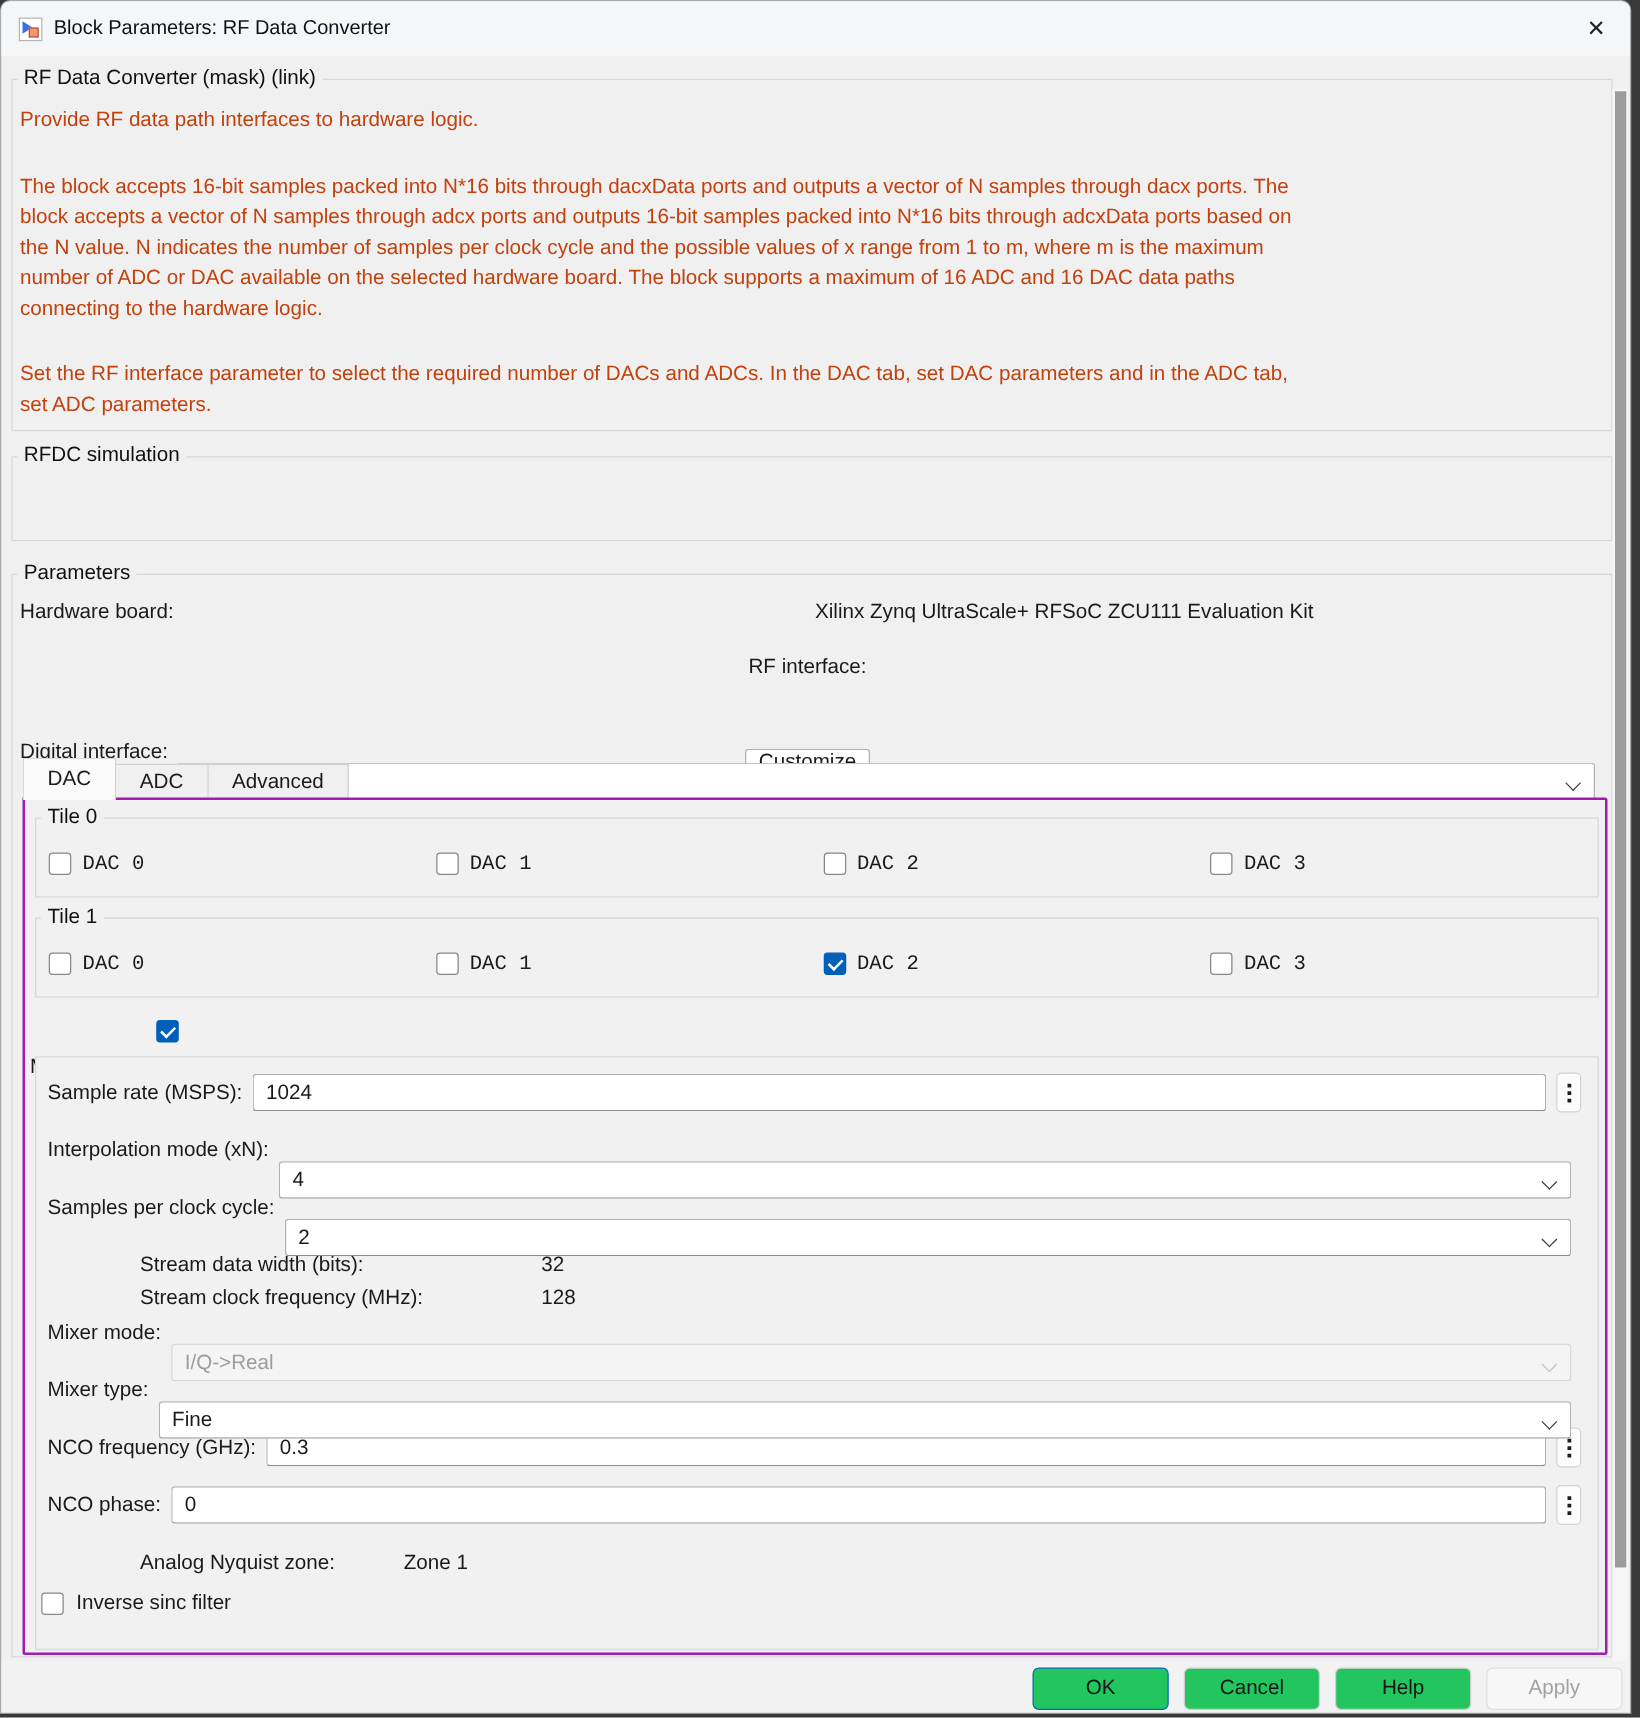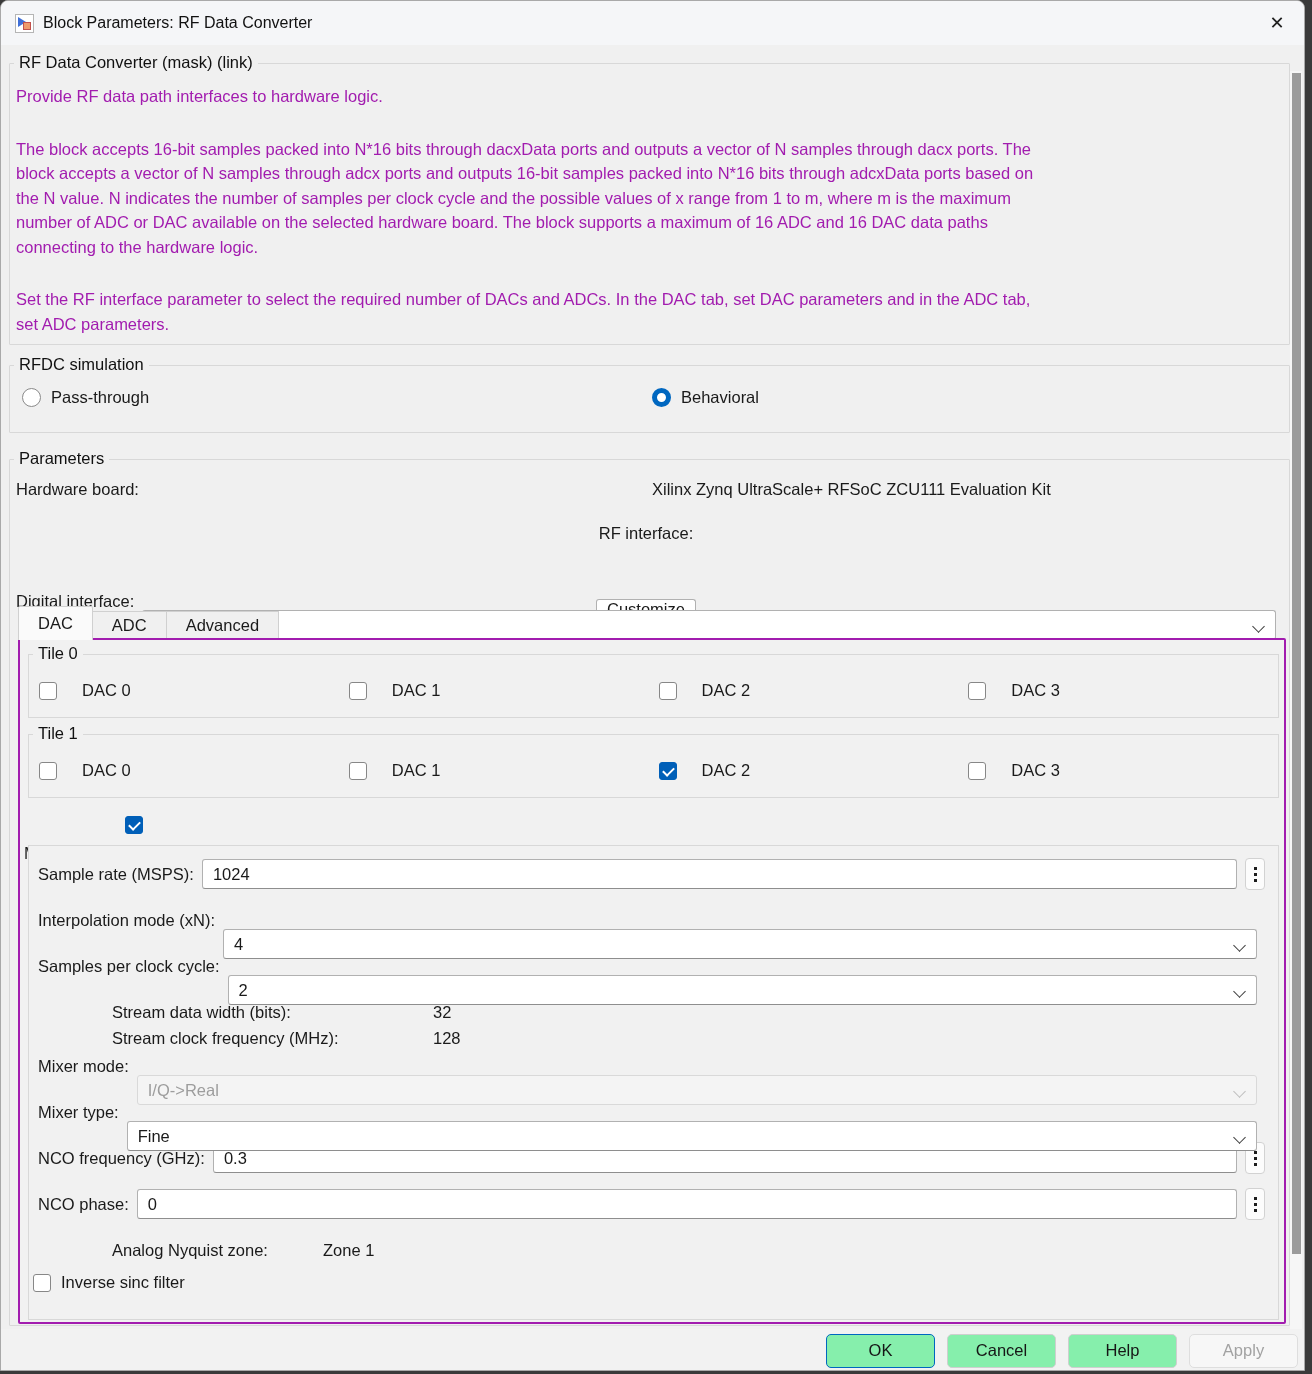--- a/index.html
+++ b/index.html
@@ -25,21 +25,21 @@
   .app-icon .tri { position:absolute; left:2px; top:2px; width:0; height:0;
     border-left:8px solid #3f6fd8; border-top:5px solid transparent; border-bottom:5px solid transparent; }
   .app-icon .sq { position:absolute; right:2px; bottom:2px; width:8px; height:8px; background:#ee9a6a; border:1px solid #c1504b; }
   .title-text { font-size:16px; color:#111; }
   .close-btn { position:absolute; right:12px; top:8px; width:30px; height:28px;
     display:flex; align-items:center; justify-content:center; font-size:18px; color:#222; cursor:pointer; }
   
   .group { position:absolute; border:1px solid #d8d8d8; border-radius:1px; background:#f0f0f0; }
   .legend { position:absolute; top:-11px; left:4px; background:#f0f0f0; padding:0 5px; font-size:16.5px; color:#111; white-space:nowrap; }
   
-  .mask-text { white-space:pre-line; line-height:24.5px; color:#a21caf; }
+  .mask-text { white-space:pre-line; line-height:24.5px; color:#c2410c; }
   #mask-group { left:8px; top:62px; width:1281px; height:282px; padding:20px 6px 0 6px; }
   #mask-group .p2 { margin-top:28px; }
   #mask-group .p3 { margin-top:28px; }
   
   #sim-group { left:8px; top:364px; width:1281px; height:68px; }
   .radio-row { position:relative; padding:22px 0 0 12px; }
   .radio-opt { display:flex; align-items:center; gap:10px; }
   .radio-opt.abs { position:absolute; left:642px; top:22px; }
   .radio { width:19px; height:19px; border-radius:50%; border:1px solid #8a8a8a; background:#fff; flex:0 0 auto; }
   .radio.checked { border:5.5px solid #0067c0; }
@@ -62,21 +62,21 @@
   .tabbar { position:absolute; top:146px; left:8px; display:flex; align-items:flex-end; }
   .tab { padding:0 19px; display:flex; align-items:center; border:1px solid #d0d0d0; background:#f0f0f0; height:29px; cursor:pointer; }
   .tab + .tab { border-left:none; }
   .tab.active { background:#fafafa; height:34px; border-bottom:none; border-left:1px solid #d0d0d0; border-radius:2px 2px 0 0; position:relative; z-index:2; }
   .tabpanel { position:absolute; top:178px; left:8px; width:1268px; height:686px; border:2px solid #a21caf; border-radius:0 2px 2px 2px; background:#f1f1f1; }
   
   .tile { position:absolute; left:8px; width:1251px; height:64px; border:1px solid #d8d8d8; background:#f1f1f1; }
   .tile .legend { background:#f1f1f1; }
   #tile0 { top:14px; } #tile1 { top:94px; }
   .tile-row { display:flex; padding-left:10px; margin-top:26px; }
-  .tile-col { width:310px; display:flex; align-items:center; gap:25px; cursor:pointer; }
+  .tile-col { width:310px; display:flex; align-items:center; gap:9px; cursor:pointer;font-family:Liberation Mono, monospace; }
   
   .cb { width:18px; height:18px; border:1px solid #878787; border-radius:3px; background:#fff; flex:0 0 auto; position:relative; }
   .cb.checked { background:#005fb8; border-color:#005fb8; }
   .cb.checked::after { content:""; position:absolute; left:3px; top:4px; width:9px; height:5px;
     border-left:2px solid #fff; border-bottom:2px solid #fff; transform:rotate(-45deg); }
   .match-row { position:absolute; top:176px; left:4px; display:flex; align-items:center; gap:10px; cursor:pointer;flex-direction:column; }
   
   .inner-group { position:absolute; top:205px; left:8px; width:1251px; height:475px; border:1px solid #d8d8d8; background:#f1f1f1; padding:13px 13px 0 9px; }
   .frow { display:flex; align-items:center; gap:8px; height:30px; margin-bottom:16px; }
   .frow .lbl { white-space:nowrap; }
@@ -86,21 +86,21 @@
   .frow.combo-f .combo { margin-right:8px; }
   .subrow { display:flex; align-items:center; height:26px; padding-left:74px; }
   .subrow .sublbl-w { width:321px; }
   .subrow .sublbl-n { width:211px; }
   .frow.mt9 { margin-top:9px; }
   .subrow.mt18 { margin-top:18px; }
   .sinc-row { display:flex; align-items:center; gap:10px; margin-top:10px; margin-left:-5px; cursor:pointer; }
   
   .footer { position:absolute; left:0; top:1328px; width:100%; height:43px; background:#f2f2f2;
     display:flex; align-items:center; justify-content:flex-end; gap:12px; padding-right:6px; }
-  .btn { width:109px; height:34px; border:1px solid #cfcfcf; border-radius:5px; background:#86efac;
+  .btn { width:109px; height:34px; border:1px solid #cfcfcf; border-radius:5px; background:#22c55e;
     display:flex; align-items:center; justify-content:center; cursor:pointer; color:#161616; }
   .btn.default { border:1.5px solid #0067c0; }
   .btn.disabled { color:#a2a2a2; background:#f7f7f7; border-color:#dedede; cursor:default; }
   
   .scrollbar { position:absolute; right:2px; top:70px; width:12px; height:1258px; background:#f6f6f6; }
   .scroll-thumb { position:absolute; top:2px; right:1px; width:9px; height:1181px; background:#9b9b9b; }
 </style>
 </head>
 <body>
 
@@ -122,30 +122,20 @@
 block accepts a vector of N samples through adcx ports and outputs 16-bit samples packed into N*16 bits through adcxData ports based on
 the N value. N indicates the number of samples per clock cycle and the possible values of x range from 1 to m, where m is the maximum
 number of ADC or DAC available on the selected hardware board. The block supports a maximum of 16 ADC and 16 DAC data paths
 connecting to the hardware logic.</div>
     <div class="mask-text p3">Set the RF interface parameter to select the required number of DACs and ADCs. In the DAC tab, set DAC parameters and in the ADC tab,
 set ADC parameters.</div>
   </div>
 
   <div class="group" id="sim-group">
     <span class="legend">RFDC simulation</span>
-    <div class="radio-row">
-      <span class="radio-opt">
-        <span class="radio"></span>
-        <span>Pass-through</span>
-      </span>
-      <span class="radio-opt abs">
-        <span class="radio checked"></span>
-        <span>Behavioral</span>
-      </span>
-    </div>
   </div>
 
   <div class="group" id="param-group">
     <span class="legend">Parameters</span>
 
     <div class="hw-row">
       <span>Hardware board:</span>
       <span class="hw-value">Xilinx Zynq UltraScale+ RFSoC ZCU111 Evaluation Kit</span>
     </div>
 

